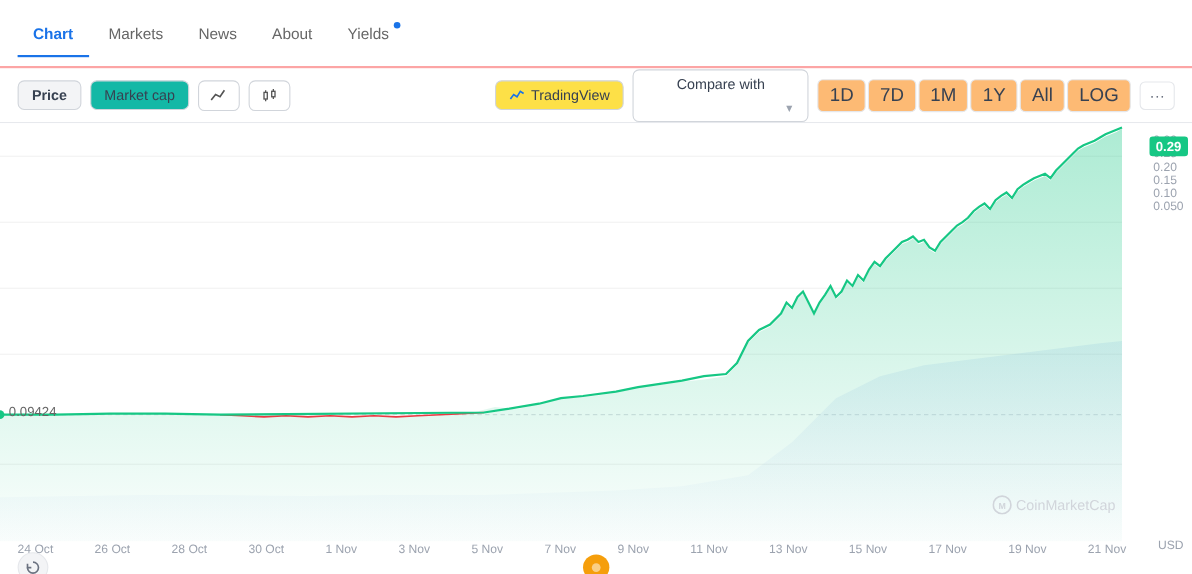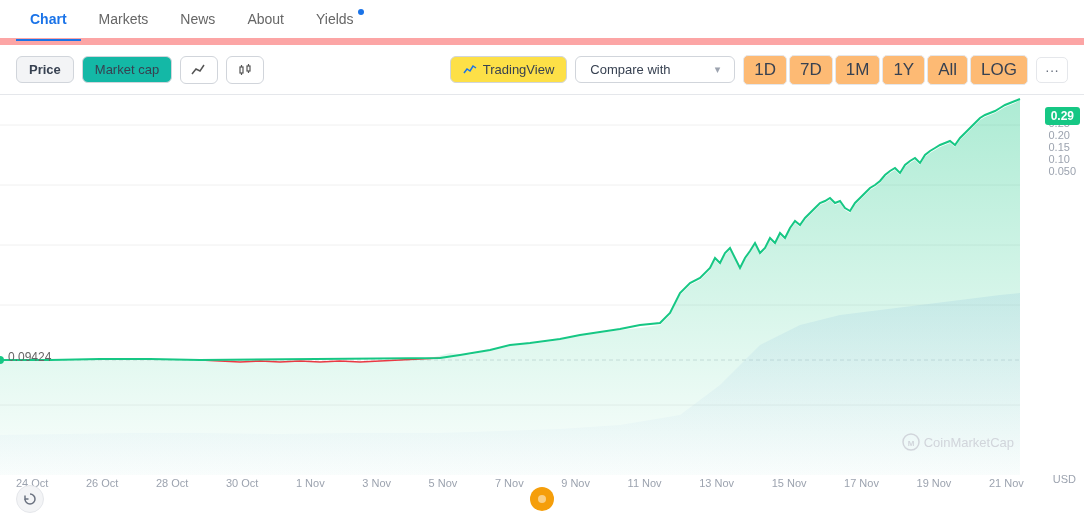--- a/index.html
+++ b/index.html
@@ -9,23 +9,23 @@
       color: #222;
       width: 1084px;
       height: 522px;
       overflow: hidden;
     }
 
     
     .nav-tabs {
       display: flex;
       align-items: center;
-      border-bottom: 7px solid #fca5a5;
+      border-bottom: 2px solid #fca5a5;
       padding: 0 16px;
-      height: 45px;
+      height: 62px;
       gap: 4px;
     }
     .nav-tab {
       padding: 12px 14px;
       font-size: 14px;
       color: #666;
       cursor: pointer;
       position: relative;
       border-bottom: 2px solid transparent;
       margin-bottom: -1px;
@@ -100,20 +100,21 @@
       align-items: center;
       gap: 8px;
       padding: 5px 14px;
       border: 1px solid #d1d5db;
       border-radius: 6px;
       background: #fff;
       cursor: pointer;
       font-size: 13px;
       color: #374151;
       min-width: 160px;
+      flex-direction: column;
     }
     .compare-btn .chevron {
       margin-left: auto;
       font-size: 11px;
       color: #9ca3af;
     }
     .time-btns {
       display: flex;
       gap: 2px;
     }

